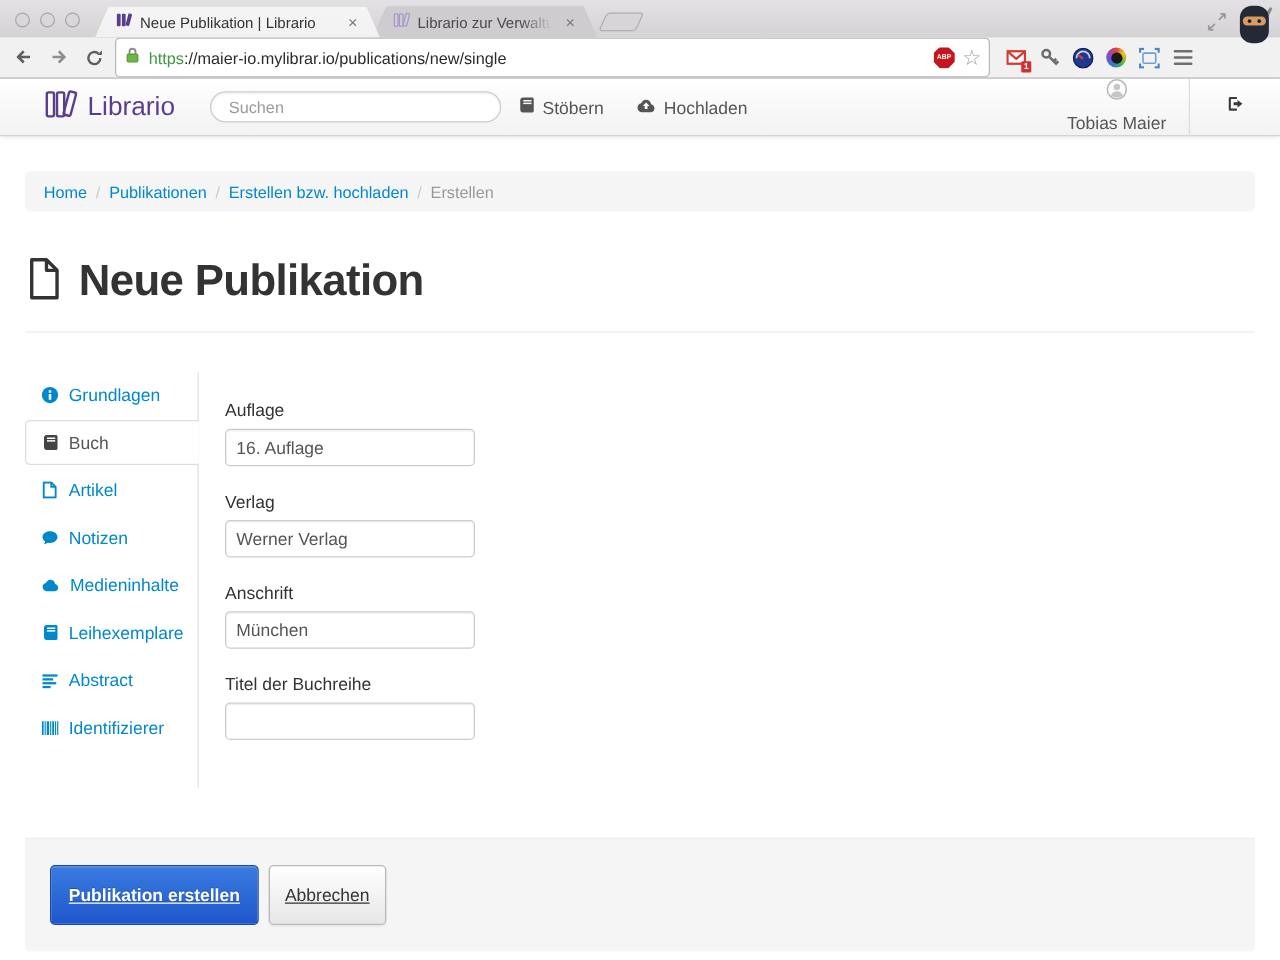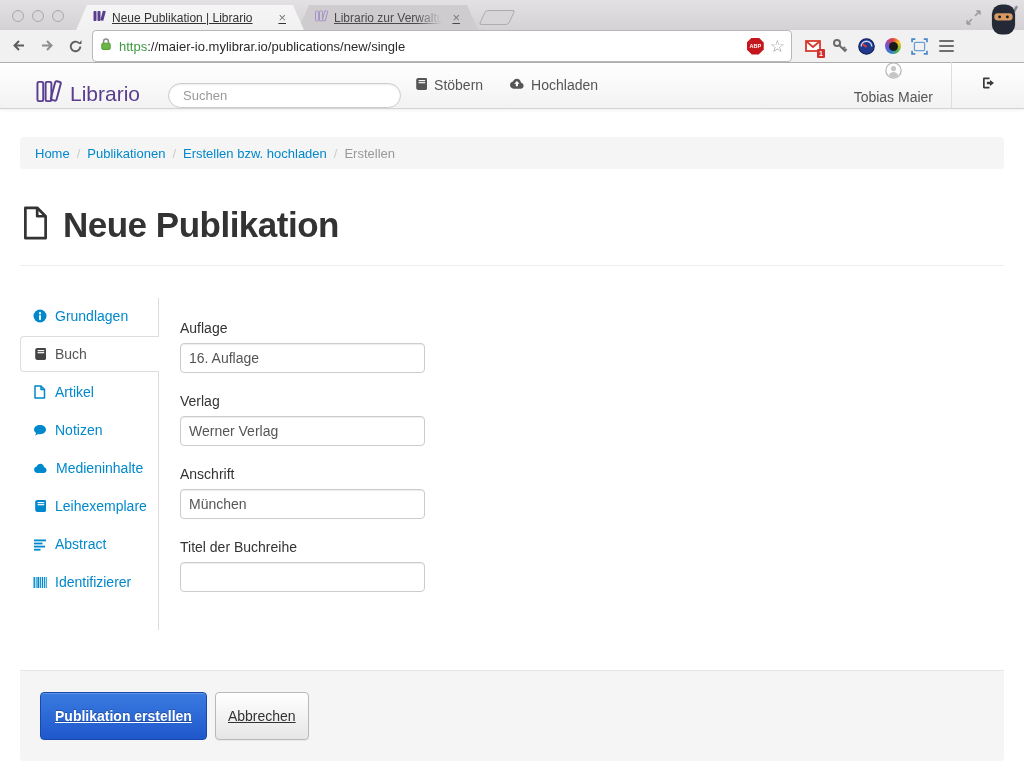--- a/index.html
+++ b/index.html
@@ -14,21 +14,21 @@
   .tabstrip {
     height:30px; background:linear-gradient(#e3e1e3,#d4d2d4);
     display:flex; align-items:flex-end; position:relative;
   }
   .traffic-lights { display:flex; gap:8px; padding:0 12px 8px 12px; align-items:center; }
   .tl { width:12px; height:12px; border-radius:50%; background:#d9d7d9; border:1px solid #a9a7a9; }
   .tab {
     height:25px; display:flex; align-items:center; gap:6px; padding:0 16px;
     clip-path: polygon(11px 0, calc(100% - 11px) 0, 100% 100%, 0 100%);
     filter: drop-shadow(0 0 1px #9d9b9d);
-    font-size:12px; color:#333; position:relative; min-width:0;text-decoration:underline;
+    font-size:12px; color:#333; position:relative; min-width:0;
   }
   .tab-active { background:linear-gradient(#f6f5f6,#f2f1f2); width:228px; z-index:2; }
   .tab-inactive { background:#cecccf; width:180px; color:#4a4a4a; margin-left:-6px; z-index:1; }
   .tab-title { white-space:nowrap; overflow:hidden; flex:1; }
   .tab-inactive .tab-title {
     -webkit-mask-image:linear-gradient(90deg,#000 75%,transparent 98%);
             mask-image:linear-gradient(90deg,#000 75%,transparent 98%);
   }
   .tab-close { color:#7a7a7a; font-size:13px; line-height:1; padding:1px 2px; }
   .newtab-stub {
@@ -65,21 +65,21 @@
     background:conic-gradient(#e04040,#f5c518 60deg,#4cb04c 140deg,#2d7dd2 200deg,#7d4dd2 280deg,#e04040);
     position:relative; }
   .ext-lens::after { content:''; position:absolute; inset:3.5px; background:#191919; border-radius:50%; }
   .hamburger { display:flex; flex-direction:column; gap:2.5px; }
   .hamburger span { width:15px; height:2.5px; background:#6e6e6e; border-radius:1px; }
 
   
   .navbar {
     height:46px; background:linear-gradient(#fff,#f2f2f2);
     border-bottom:1px solid #d4d4d4; box-shadow:0 1px 3px rgba(0,0,0,.07);
-    display:flex; align-items:flex-end; padding:0 0 0 35px; position:relative;
+    display:flex; align-items:center; padding:0 0 0 35px; position:relative;
   }
   .brand { display:flex; align-items:center; gap:8px; margin-right:28px; }
   .brand-text { font-size:21px; color:#5a3d8f; }
   .search-input {
     width:233px; height:25px; border:1px solid #ccc; border-radius:14px;
     padding:0 14px; font-size:13px; color:#555; outline:none;
     box-shadow:inset 0 1px 2px rgba(0,0,0,.08);
     font-family:"Liberation Sans",sans-serif; background:#fff;
   }
   .search-input::placeholder { color:#999; }
@@ -111,21 +111,21 @@
     padding:9px 12px; border:1px solid transparent; border-right:0;
     border-radius:4px 0 0 4px; margin:0 -1px 2px 0; text-decoration:none; cursor:pointer;
   }
   .side-item .icn { flex:0 0 14px; display:flex; }
   .side-item.active { background:#fff; border-color:#ddd; color:#555; }
 
   .form-col { padding-left:21px; padding-top:2px; }
   .fgroup { margin-bottom:17px;margin-top:20px; }
   .fgroup label { display:block; font-size:14px; color:#333; margin-bottom:7px; }
   .fgroup input {
-    width:245px; height:30px; border:1px solid #ccc; border-radius:4px;
+    width:200px; height:30px; border:1px solid #ccc; border-radius:4px;
     padding:4px 8px; font-size:14px; color:#555; background:#fff;
     box-shadow:inset 0 1px 1px rgba(0,0,0,.075); outline:none;
     font-family:"Liberation Sans",sans-serif;
   }
 
   .form-actions {
     margin-top:40px; background:#f5f5f5; border-top:1px solid #e5e5e5;
     padding:21px 20px; display:flex; gap:8px; border-radius:0 0 4px 4px;
   }
   .btn {

